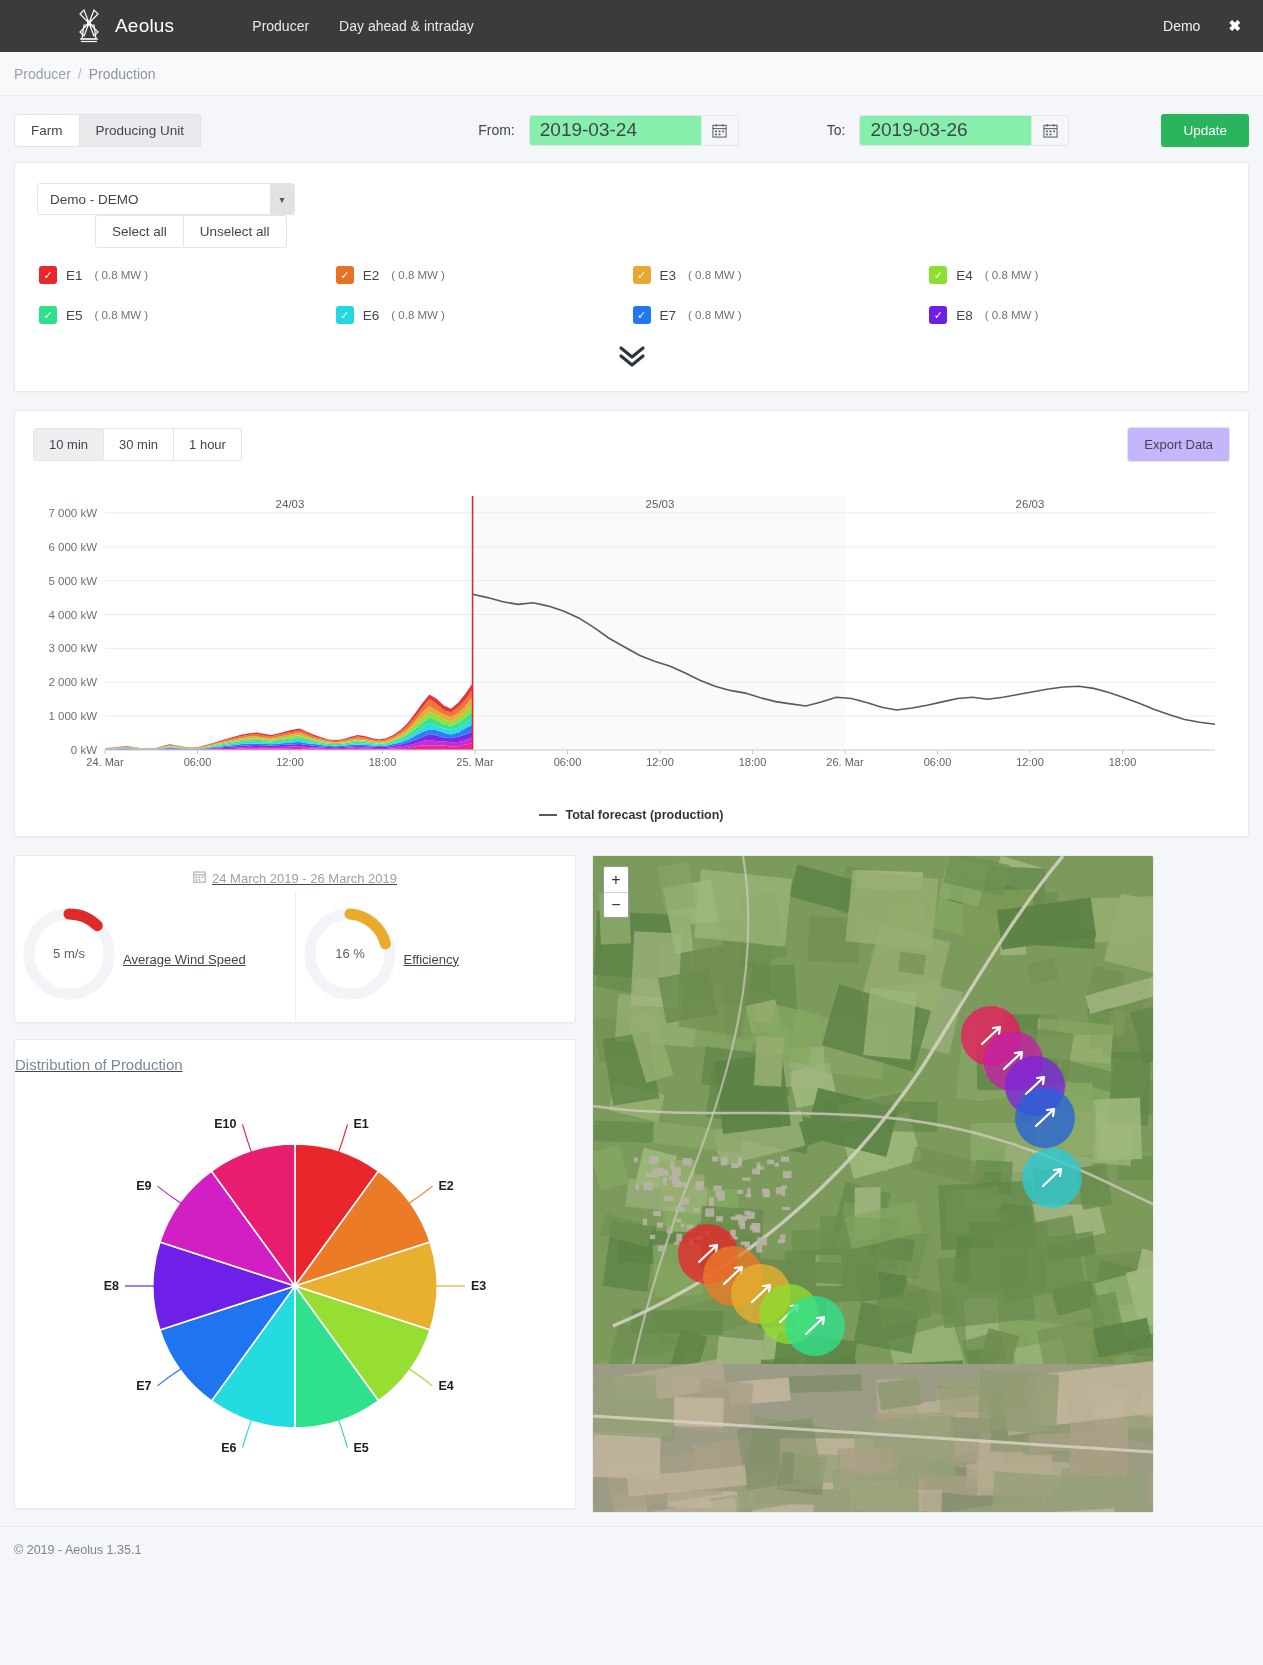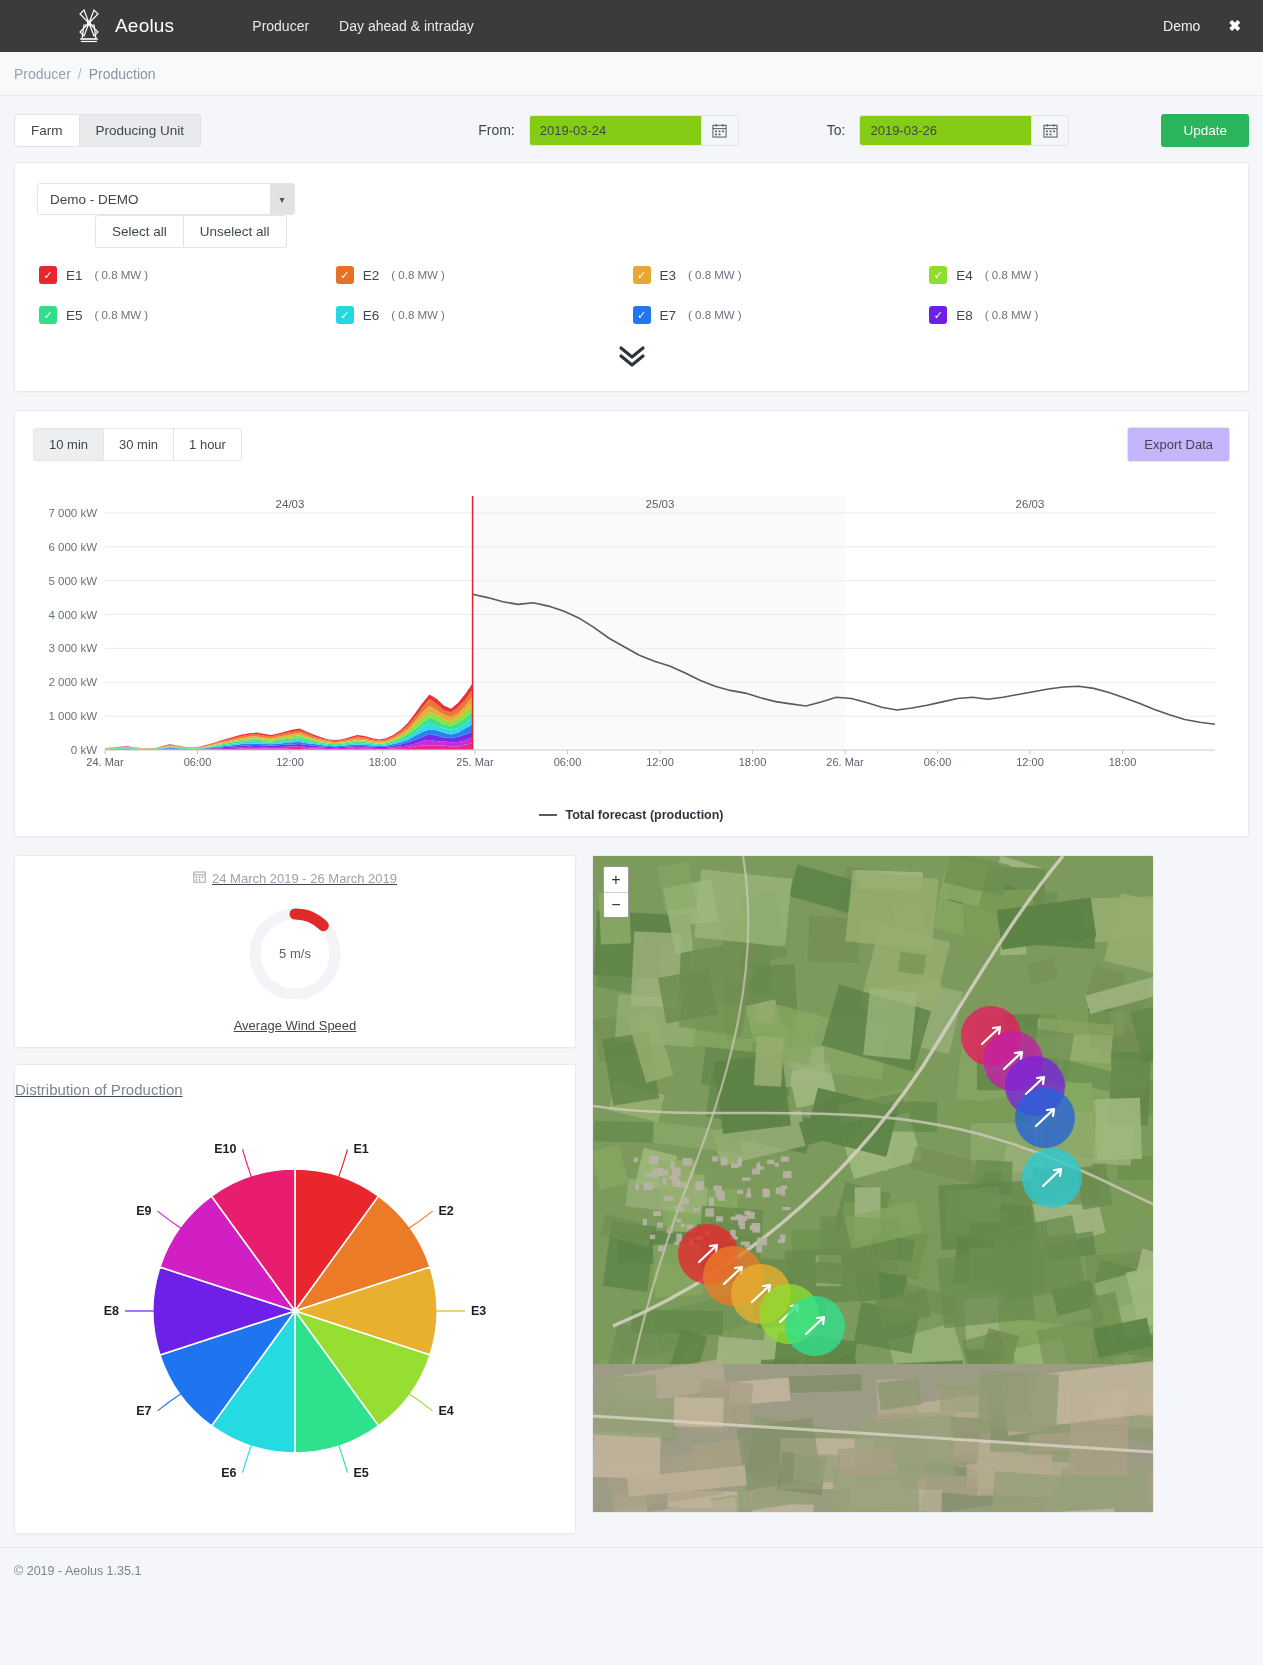--- a/index.html
+++ b/index.html
@@ -51,21 +51,21 @@
     font-size:13.5px; color:#41464c; cursor:pointer;
   }
   .tab:first-child { border-radius:3px 0 0 3px; }
   .tab:last-child { border-radius:0 3px 3px 0; border-left:none; }
   .tab.active { background:#e9eaec; }
 
   .datefield { display:flex; align-items:center; margin-left:auto; }
   .date-label { font-size:14px; color:#41464c; margin-right:14px; }
   .date-input {
     width:172px; height:31px; border:1px solid #e2e5e9; border-right:none;
-    background:#84cc16; font-size:13px; color:#41464c; padding:0 10px;
+    background:#86efac; font-size:19px; color:#41464c; padding:0 10px;
     border-radius:3px 0 0 3px; font-family:"Liberation Sans", sans-serif;
   }
   .date-btn {
     width:38px; height:31px; border:1px solid #e2e5e9; background:#f5f6f8;
     border-radius:0 3px 3px 0; display:flex; align-items:center;
     justify-content:center; cursor:pointer; color:#555c66;
   }
   .update-btn {
     margin-left:92px; background:#2ab45b; color:#fff; border:none;
     padding:9px 22px; border-radius:3px; font-size:13.5px; cursor:pointer;
@@ -136,21 +136,21 @@
   
   .bottom { display:flex; gap:16px; margin-top:18px; align-items:flex-start;text-decoration:underline; }
   .leftcol { width:562px; }
   .gaugecard { padding:14px 0 0 0; }
   .daterange {
     text-align:center; font-size:13px; color:#9aa2ad; margin-bottom:6px;
     display:flex; align-items:center; justify-content:center; gap:6px;
   }
   .gauges { display:flex; }
   .gauge-cell {
-    flex:1; display:flex; flex-direction:column; align-items:center;
+    flex:1; display:flex; align-items:center;
     padding:8px 0 14px 0;
   }
   .gauge-cell + .gauge-cell { border-left:1px solid #eceef1; }
   .gauge-label { font-size:13px; color:#41464c; margin-top:10px; }
   .gauge-value { font-size:13px; fill:#5a626d; }
 
   .piecard { margin-top:16px; padding:16px 0 24px 0; }
   .pie-title { text-align:left; font-size:15px; color:#7d8693; margin-bottom:8px; }
 
   
@@ -426,20 +426,28 @@
           <div class="gauge-cell">
             <svg width="108" height="108" viewBox="0 0 108 108">
               <circle cx="54" cy="54" r="40" fill="none" stroke="#f2f4f7" stroke-width="11"></circle>
               <path d="M 54 14 A 40 40 0 0 1 82.3 25.7" fill="none" stroke="#e02a2a" stroke-width="11" stroke-linecap="round"></path>
               <text x="54" y="58" text-anchor="middle" class="gauge-value">5 m/s</text>
             </svg>
             <div class="gauge-label">Average Wind Speed</div>
           </div>
 
 
+          <div class="gauge-cell">
+            <svg width="108" height="108" viewBox="0 0 108 108">
+              <circle cx="54" cy="54" r="40" fill="none" stroke="#f2f4f7" stroke-width="11"></circle>
+              <path d="M 54 14 A 40 40 0 0 1 89.5 44.0" fill="none" stroke="#e8ab2b" stroke-width="11" stroke-linecap="round"></path>
+              <text x="54" y="58" text-anchor="middle" class="gauge-value">16 %</text>
+            </svg>
+            <div class="gauge-label">Efficiency</div>
+          </div>
         </div>
       </div>
 
       <div class="card piecard">
         <div class="pie-title">Distribution of Production</div>
         <svg id="pieChart" width="560" height="400" viewBox="0 0 560 400">
             <path d="M 280 205 L 280.0 63.0 A 142 142 0 0 1 363.5 90.1 Z" fill="#e8262c" stroke="#ffffff" stroke-width="1.6"></path>
             <path d="M 323.3 71.9 Q 328.4 57.6 332.5 43.3" fill="none" stroke="#e8262c" stroke-width="1.2"></path>
             <text x="338.5" y="47.3" text-anchor="start" font-size="12.5" font-weight="bold" fill="#1b1f24" font-family="&quot;Liberation Sans&quot;, sans-serif">E1</text>
             <path d="M 280 205 L 363.5 90.1 A 142 142 0 0 1 415.1 161.1 Z" fill="#ec7b28" stroke="#ffffff" stroke-width="1.6"></path>

